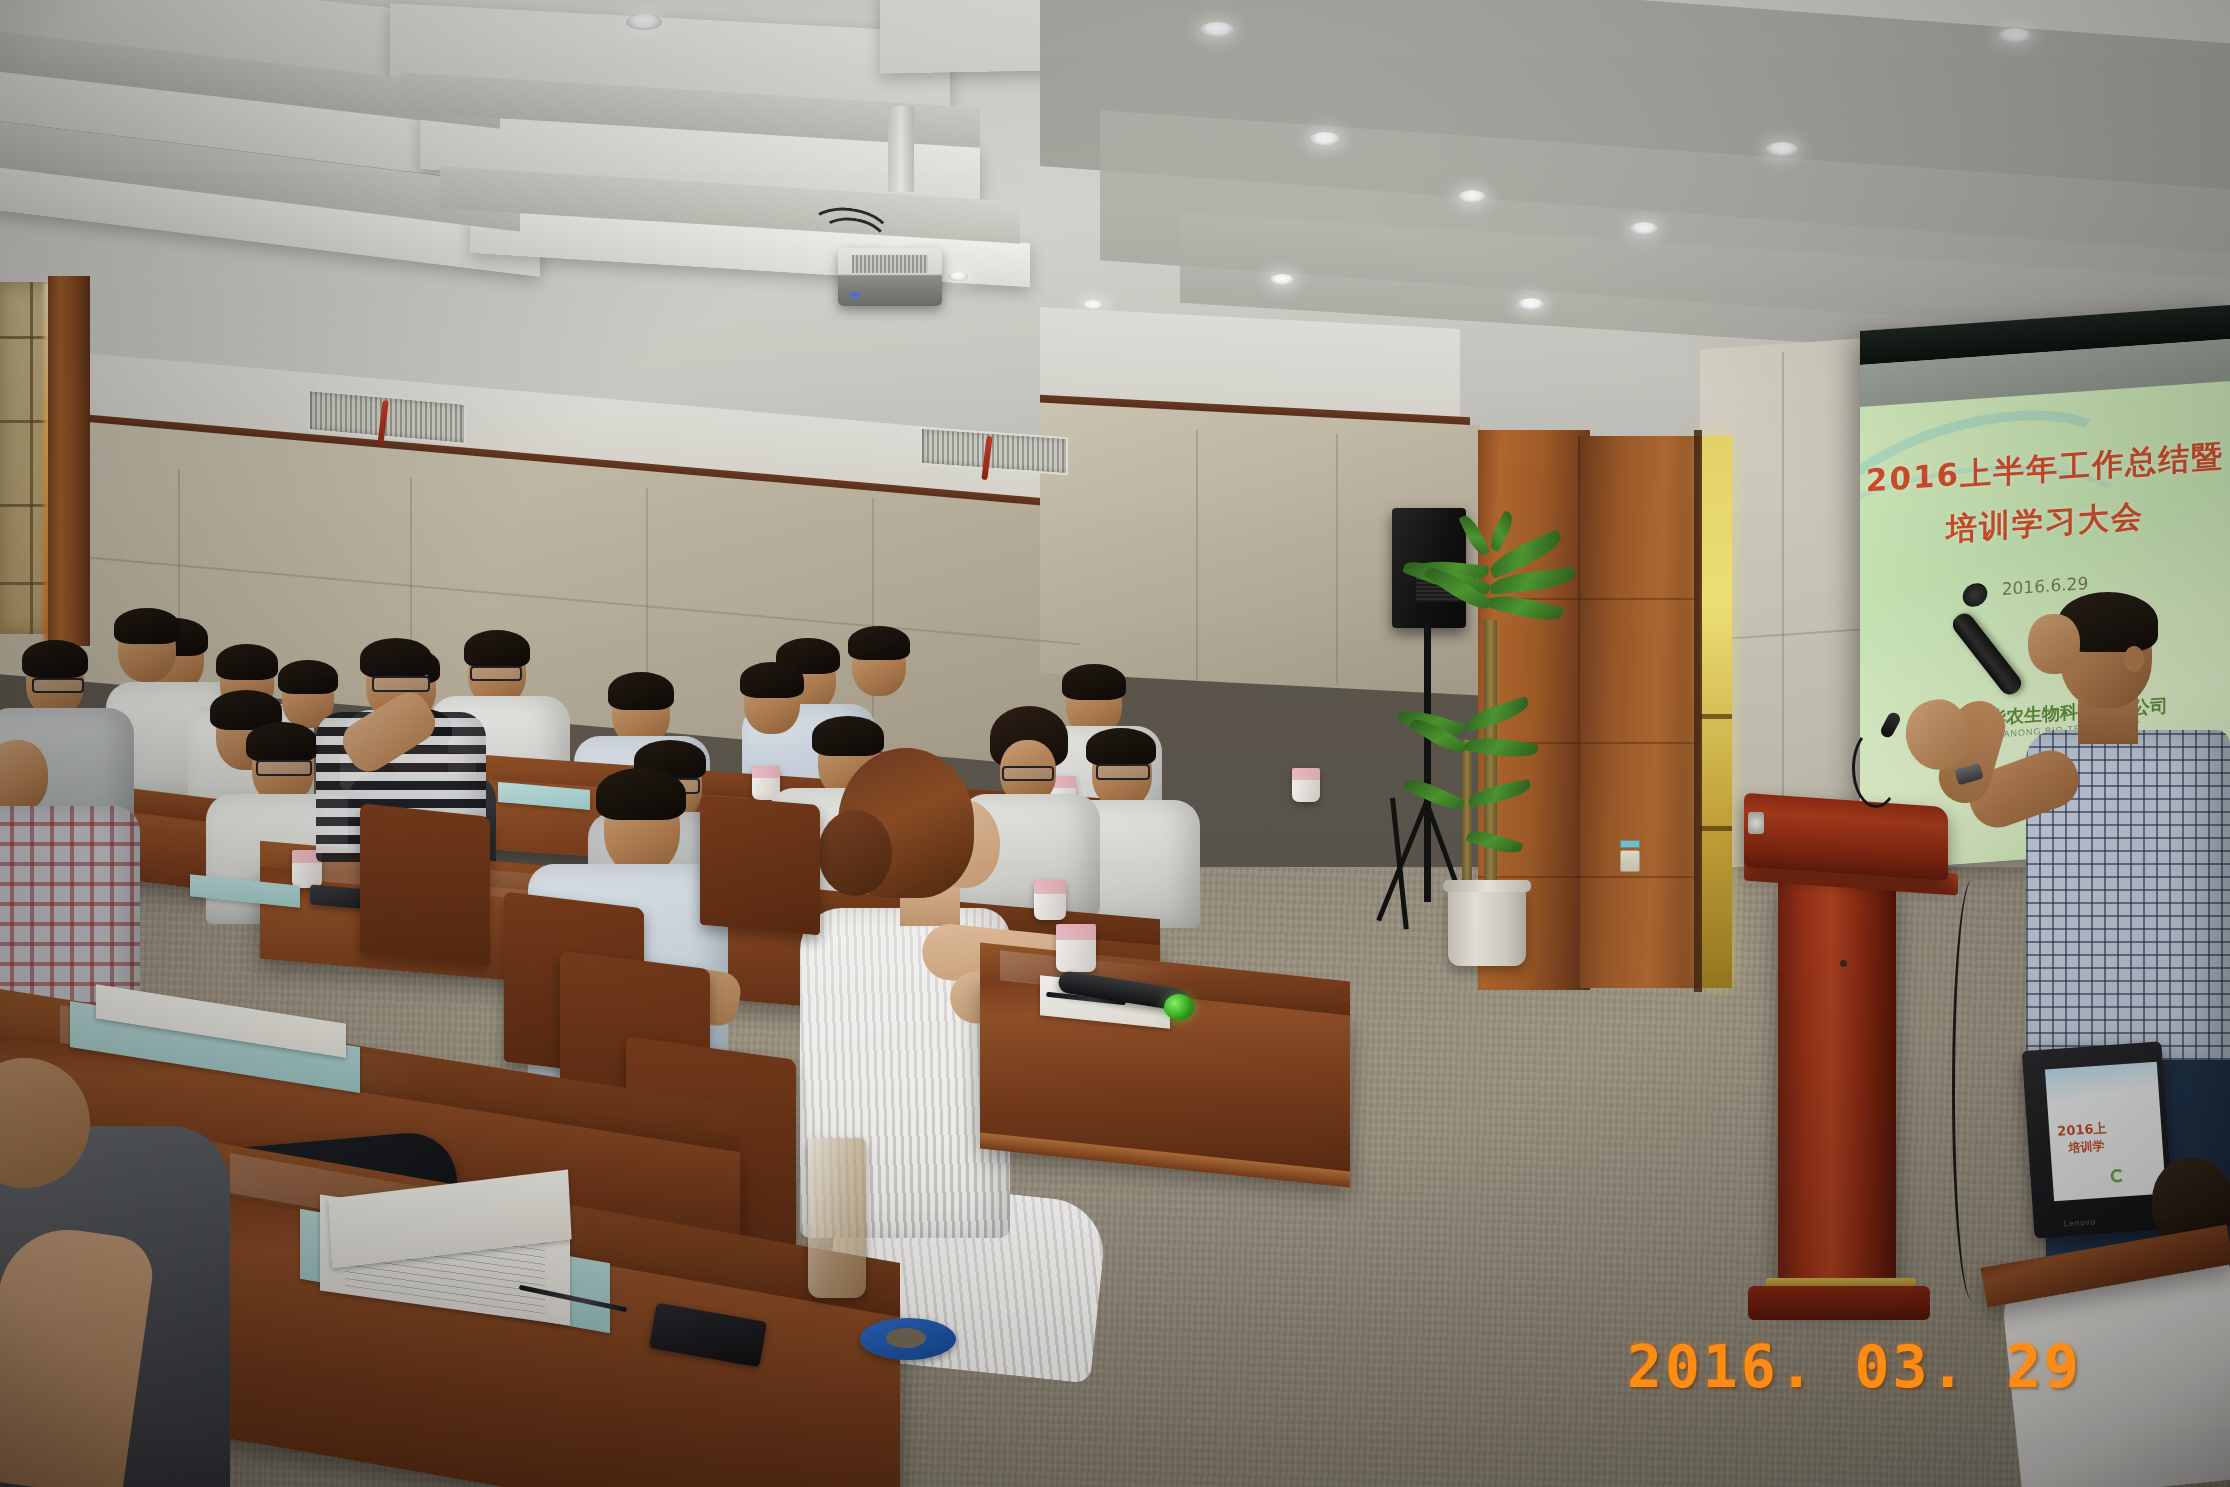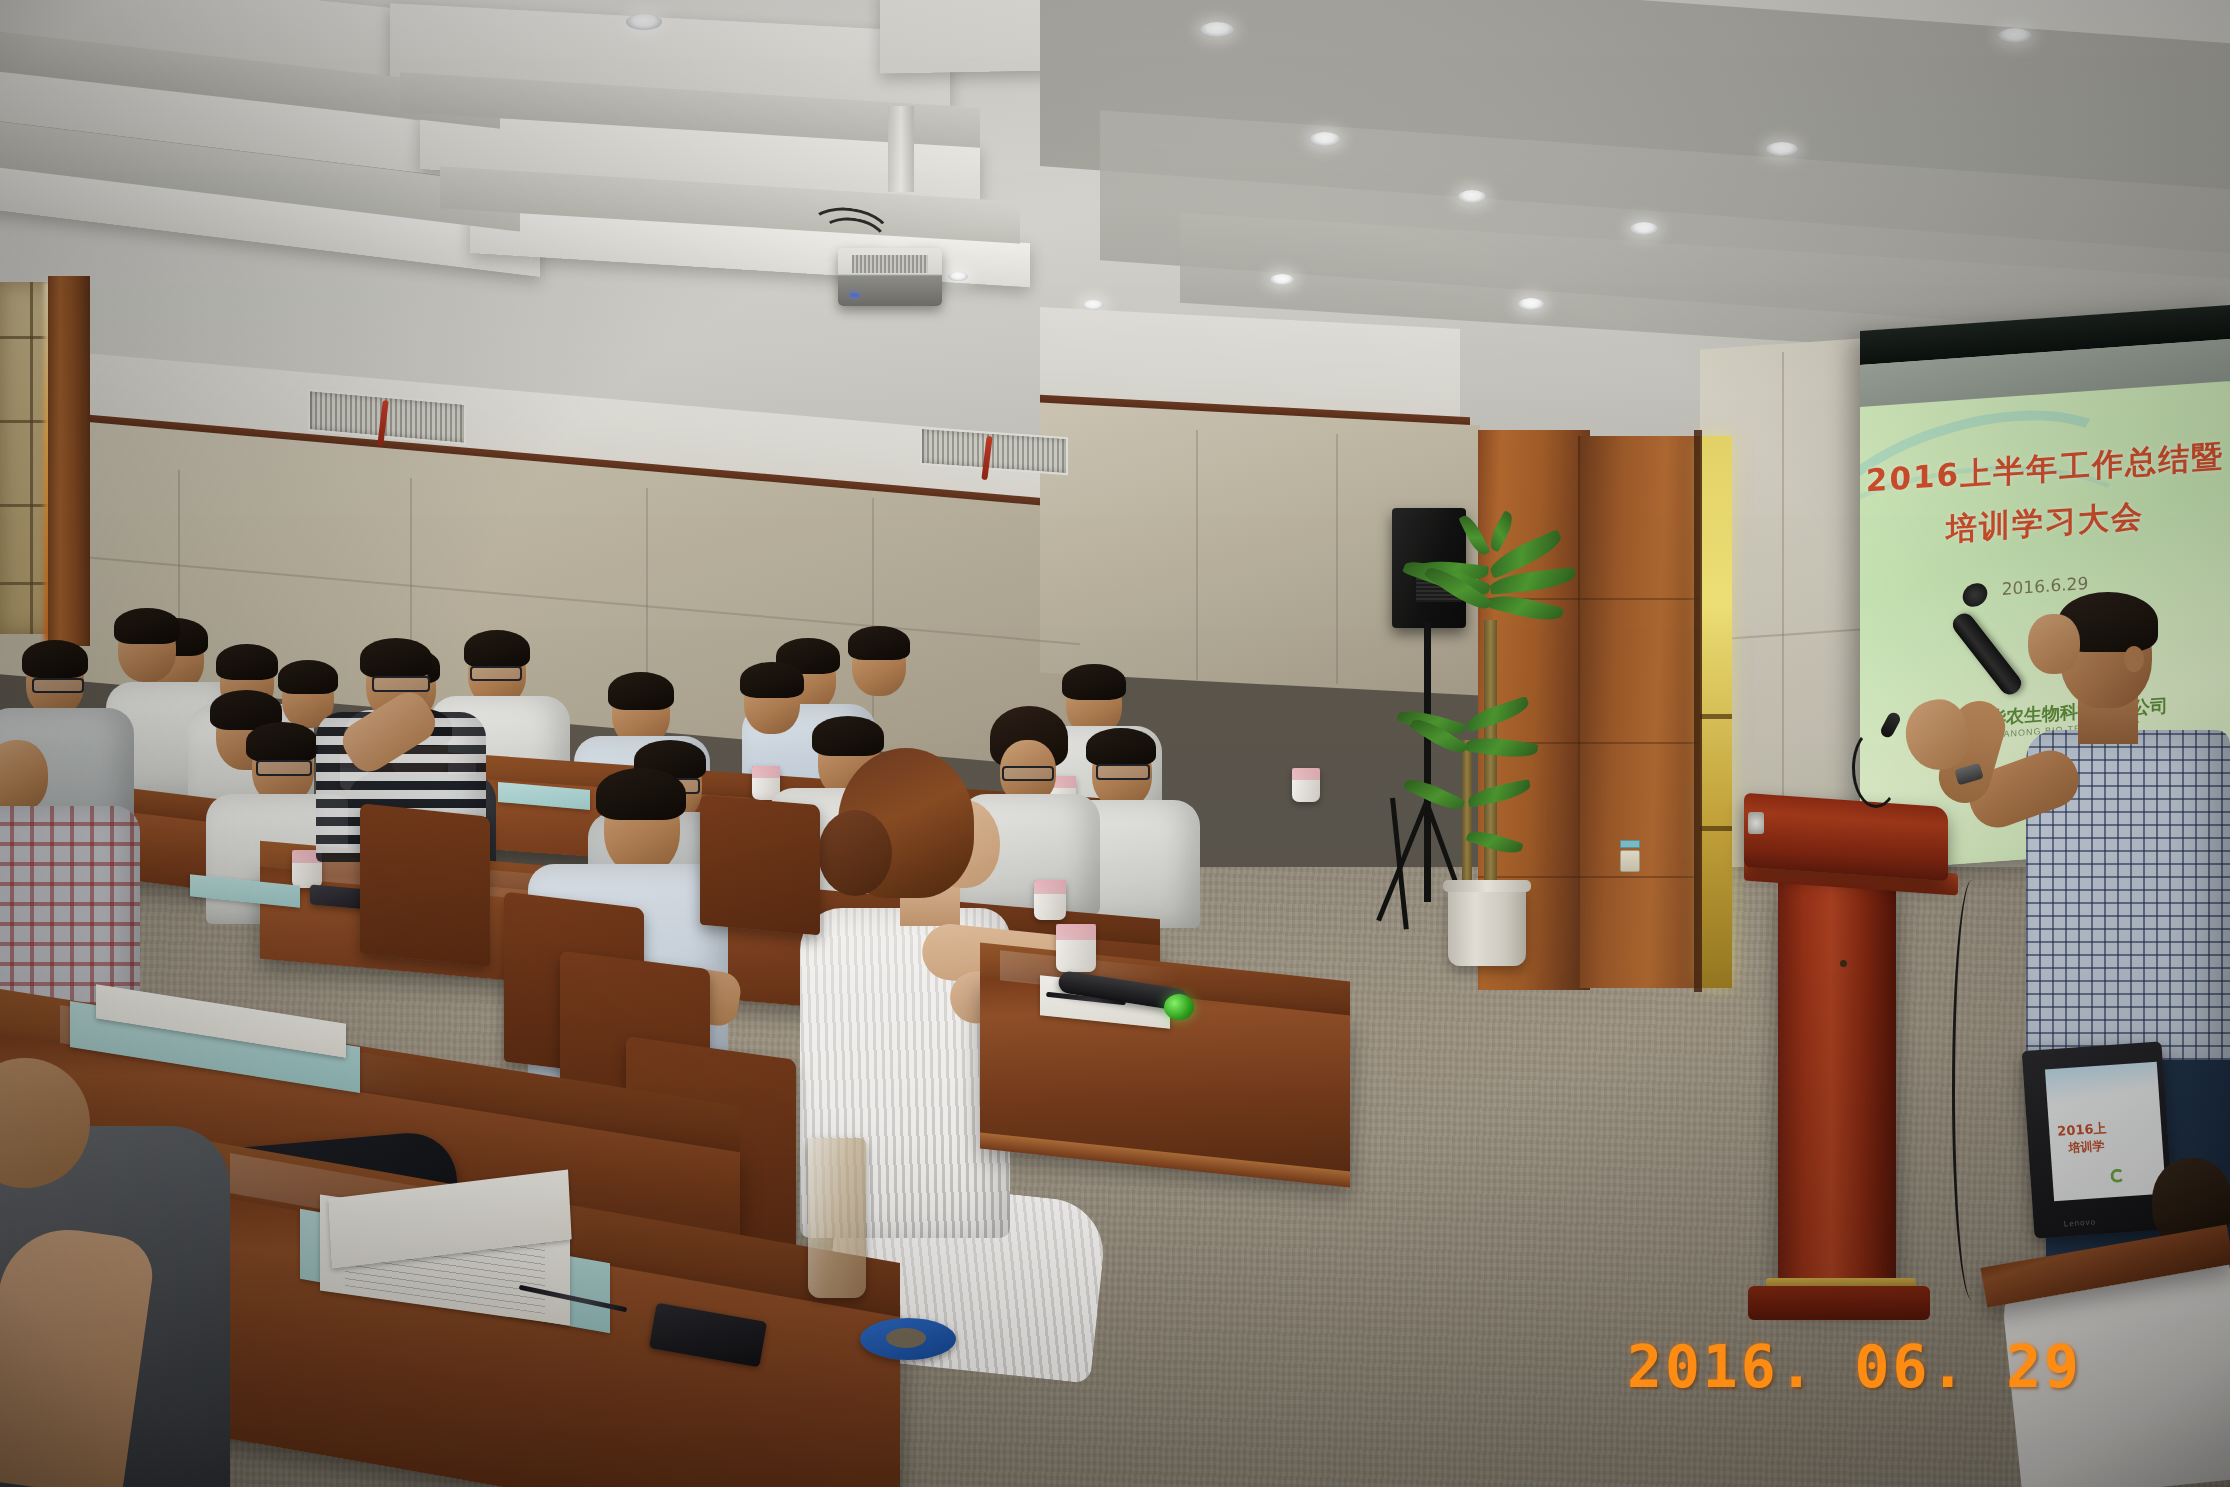--- a/index.html
+++ b/index.html
@@ -1008,14 +1008,14 @@
     <div class="laptop-brand">Lenovo</div>
   </div>
   <div class="person-br-head"></div>
   <div class="white-sleeve"></div>
 
   <div class="desk" style="left:1982px; top:1246px; width:250px; height:40px; transform:rotate(-10deg);"></div>
 
   <div class="warmcast"></div>
   <div class="vignette"></div>
 
-  <div class="datestamp">2016. 06. 29</div>
+  <div class="datestamp">2016. 03. 29</div>
 </div>
 
 </body></html>

